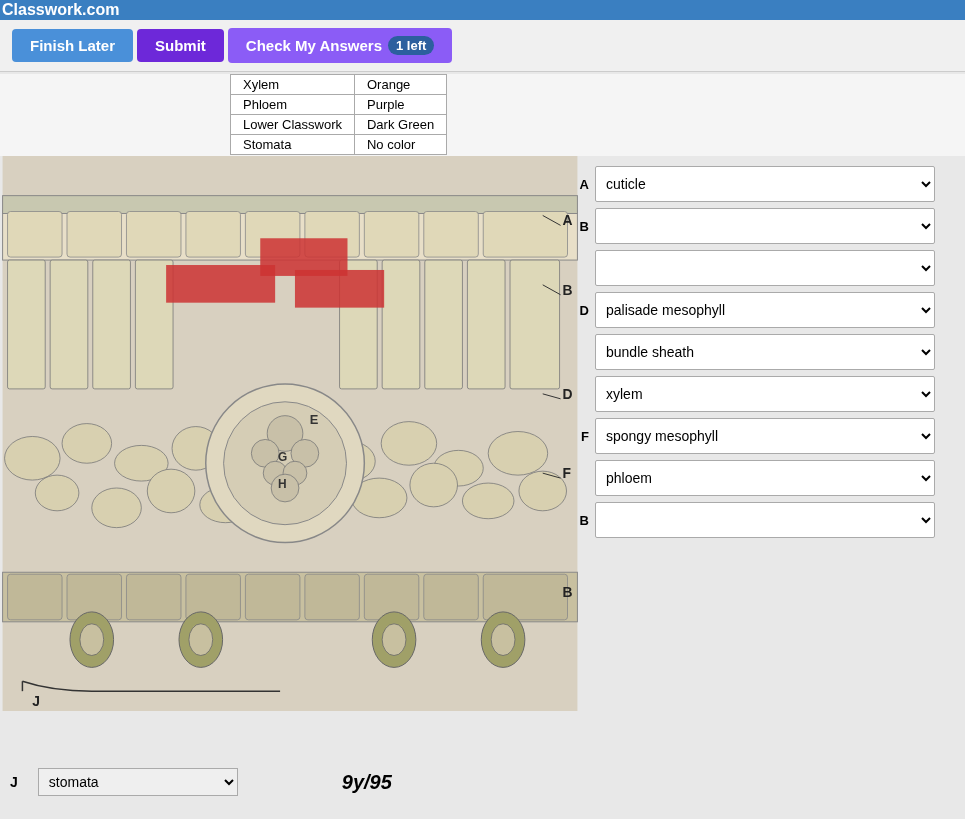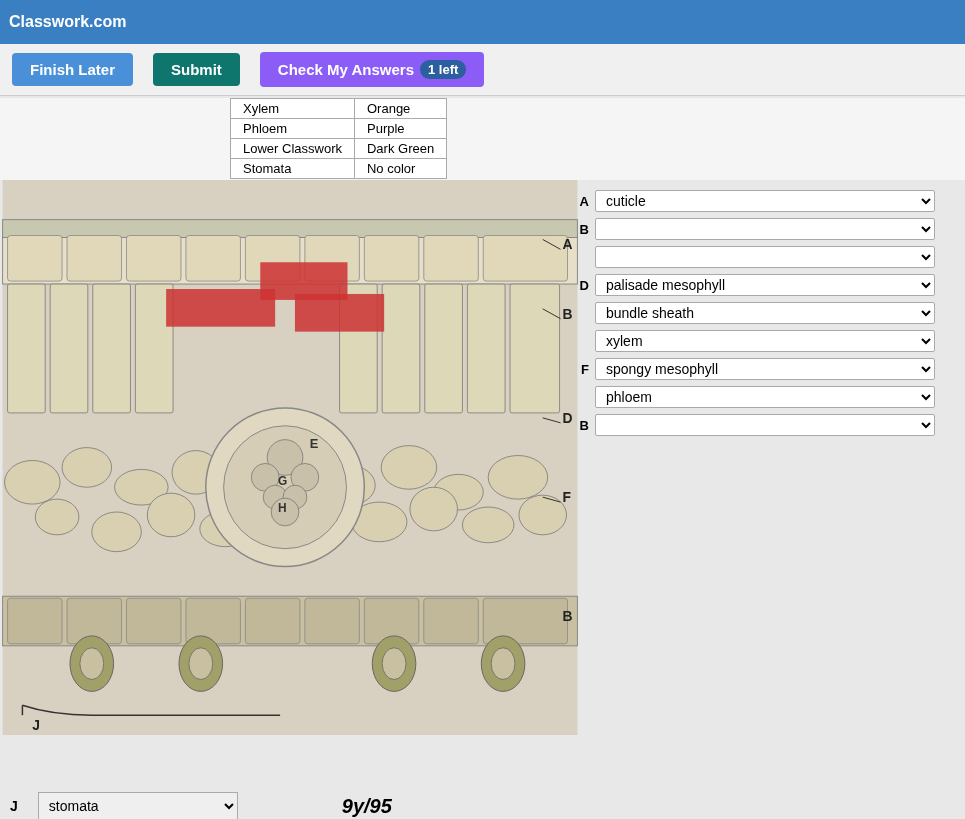--- a/index.html
+++ b/index.html
@@ -10,53 +10,53 @@
       height: 819px;
       overflow: hidden;
       position: relative;
     }
 
     
     .top-bar {
       background: #3a7fc1;
       display: flex;
       align-items: center;
-      padding: 0 9px;
-      height: 44px;
+      padding: 0 2px;
+      height: 20px;
     }
     .top-bar-title {
       color: white;
       font-weight: bold;
       font-size: 16px;
     }
 
     
     .toolbar {
       background: #f0f0f0;
       display: flex;
       align-items: center;
       padding: 8px 12px;
-      gap: 20px;
+      gap: 4px;
       border-bottom: 1px solid #ccc;
       height: 52px;
     }
     .toolbar-btn {
       padding: 8px 18px;
       border: none;
       border-radius: 4px;
       font-size: 15px;
       font-weight: 600;
       cursor: pointer;
     }
     .btn-finish {
       background: #4a90d9;
       color: white;
     }
     .btn-submit {
-      background: #0f766e;
+      background: #6d28d9;
       color: white;
     }
     .btn-check {
       background: #8b5cf6;
       color: white;
       display: flex;
       align-items: center;
       gap: 6px;
     }
     .badge {
@@ -107,21 +107,21 @@
       gap: 6px;
     }
     .dropdown-label {
       font-size: 13px;
       font-weight: bold;
       width: 14px;
       text-align: right;
     }
     .dropdown-select {
       width: 340px;
-      padding: 1px 6px;
+      padding: 8px 6px;
       border: 1px solid #aaa;
       border-radius: 2px;
       font-size: 14px;
       background: white;
       cursor: pointer;
       appearance: auto;
     }
 
     
     .bottom-area {

